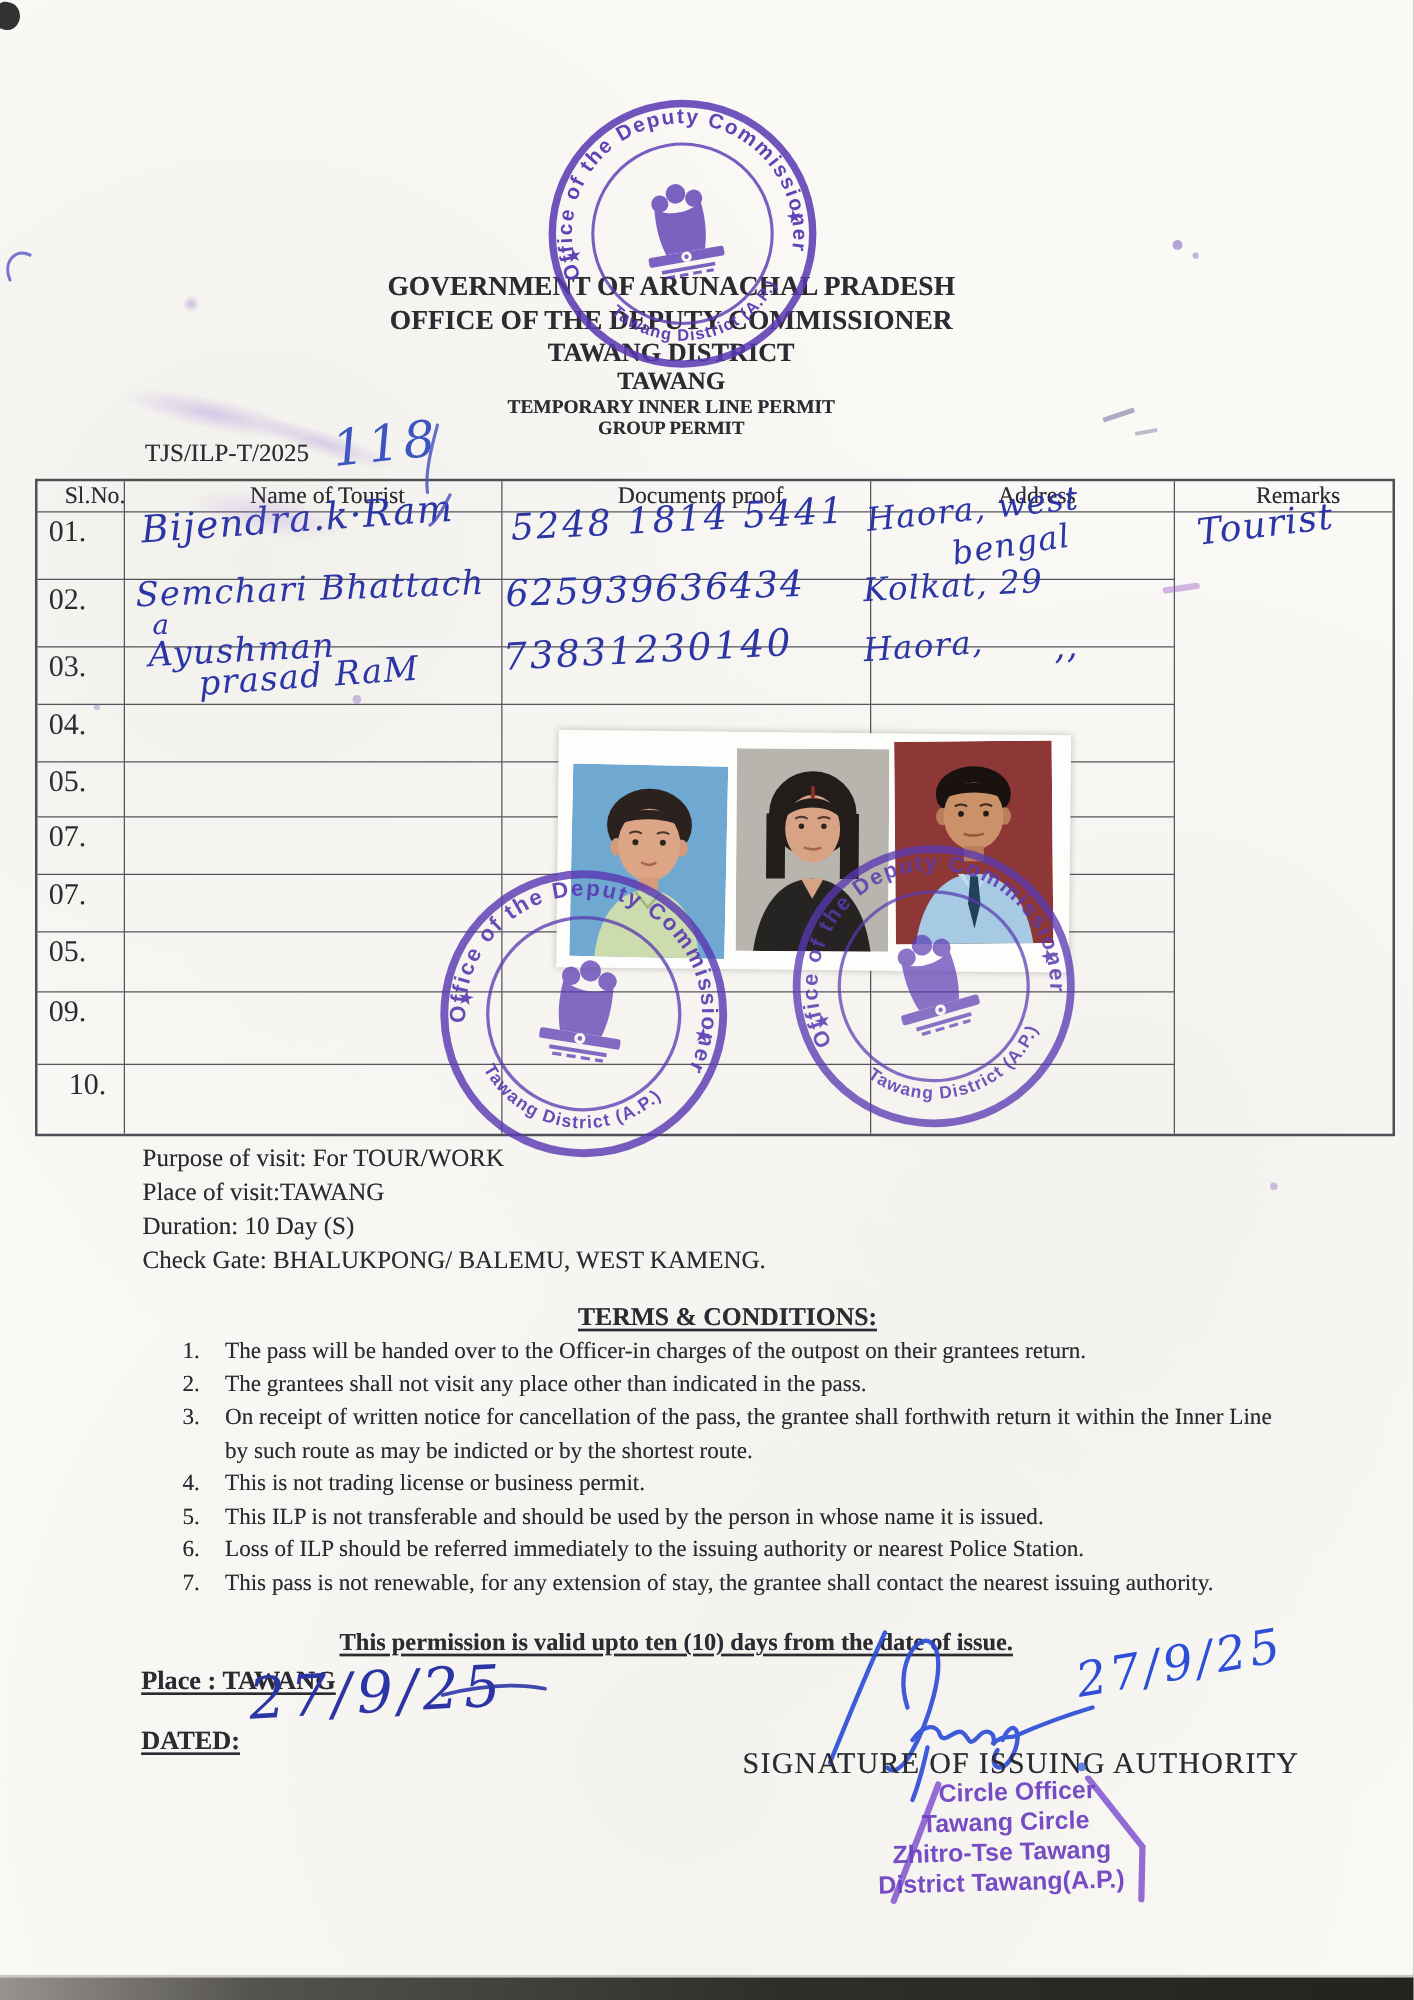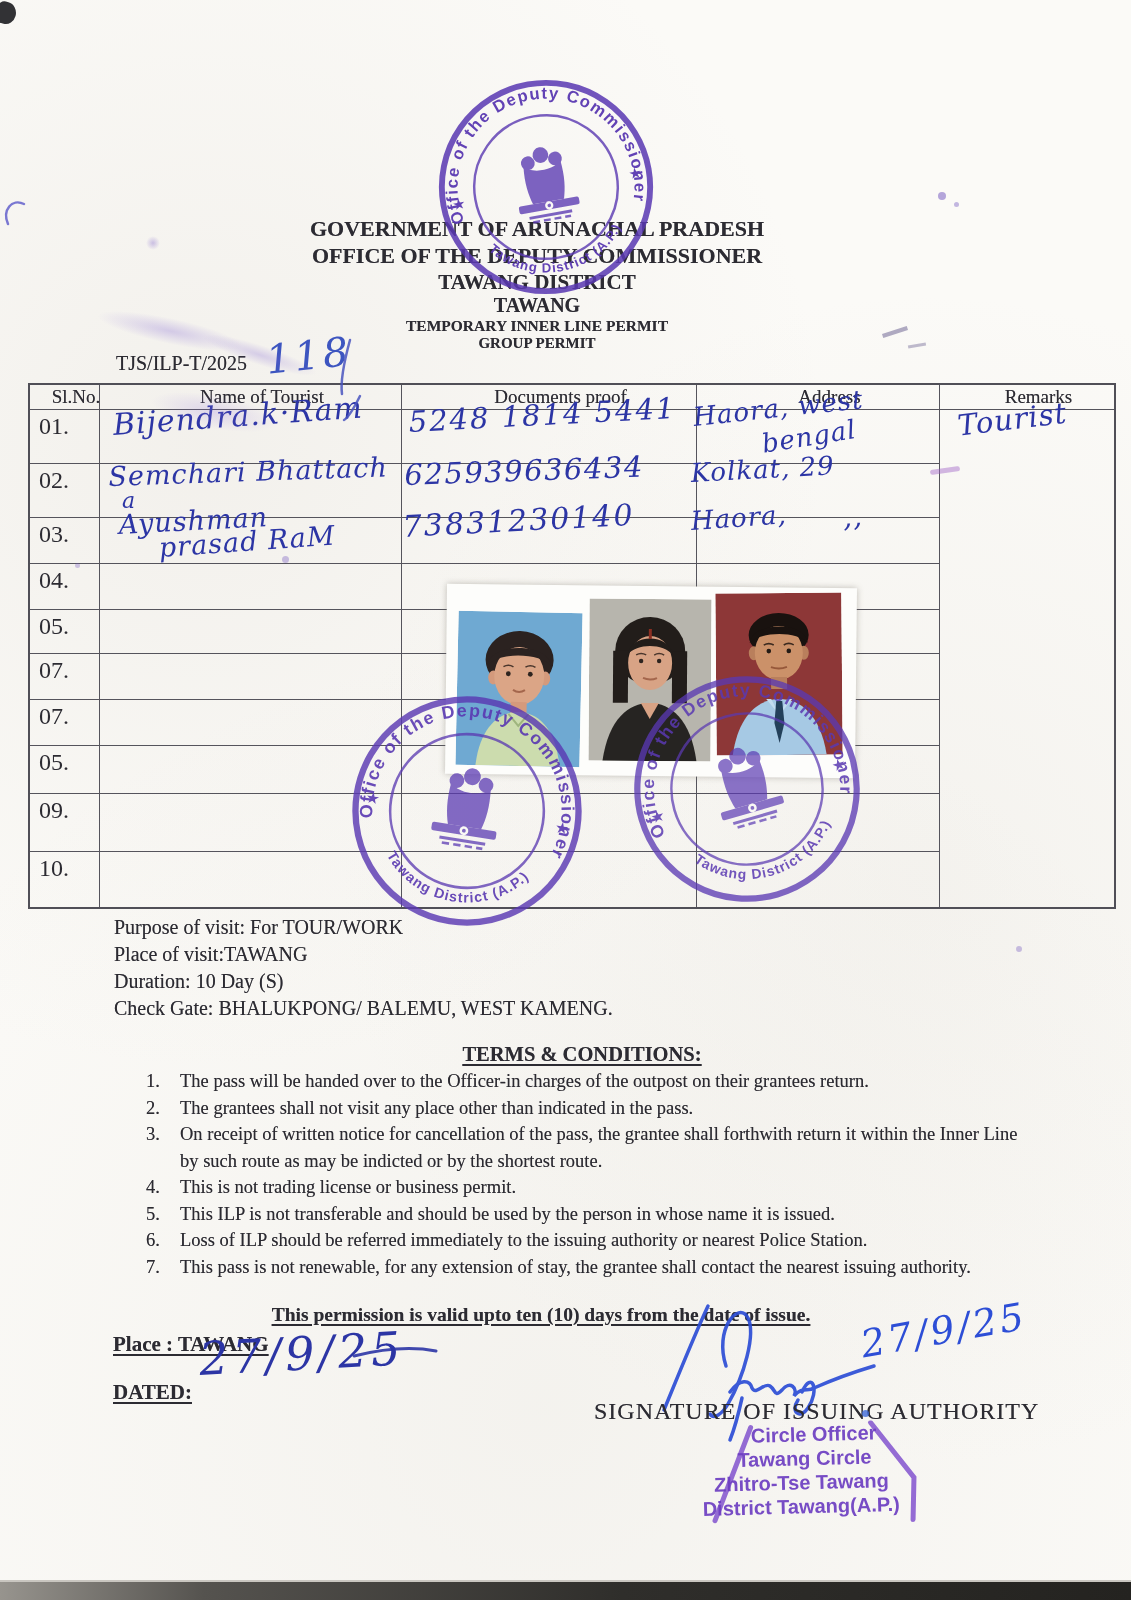--- a/index.html
+++ b/index.html
@@ -20,21 +20,21 @@
   
   .grid{
     position:absolute;left:28px;top:383px;width:1084px;height:522px;
     display:grid;
     grid-template-columns:70px 302px 295px 243px 174px;
     grid-template-rows:25px 54px 54px 46px 46px 44px 46px 46px 48px 58px 55px;
     border:2px solid #504f57;
   }
   .cell{border-right:1.8px solid #55545c;border-bottom:1.8px solid #55545c;padding-left:23px;}
   .cell.nr{border-right:none;}
-  .grid > .cell:nth-last-child(-n+4){border-bottom:none;}
+  .grid > .cell:nth-last-child(-n+4){border-bottom:none;margin-left:16px;}
   .remarks-merge{grid-column:5;grid-row:2/12;border:none;}
   .th{display:flex;align-items:center;justify-content:center;font-size:19px;color:#2c2b32;text-shadow:0 0 .5px rgba(44,43,55,.5);}
   .sl{font-size:24px;padding:3px 0 16px 9px;color:#2c2b32;}
   
   .hw{position:absolute;font-family:"DejaVu Serif",serif;font-style:italic;color:#2c35a5;
       white-space:nowrap;line-height:1;transform-origin:left top;letter-spacing:1px;}
   
   .stamp{position:absolute;color:#5a39b2;overflow:visible;}
   .stamp text{font-family:"Liberation Sans",sans-serif;}
   

